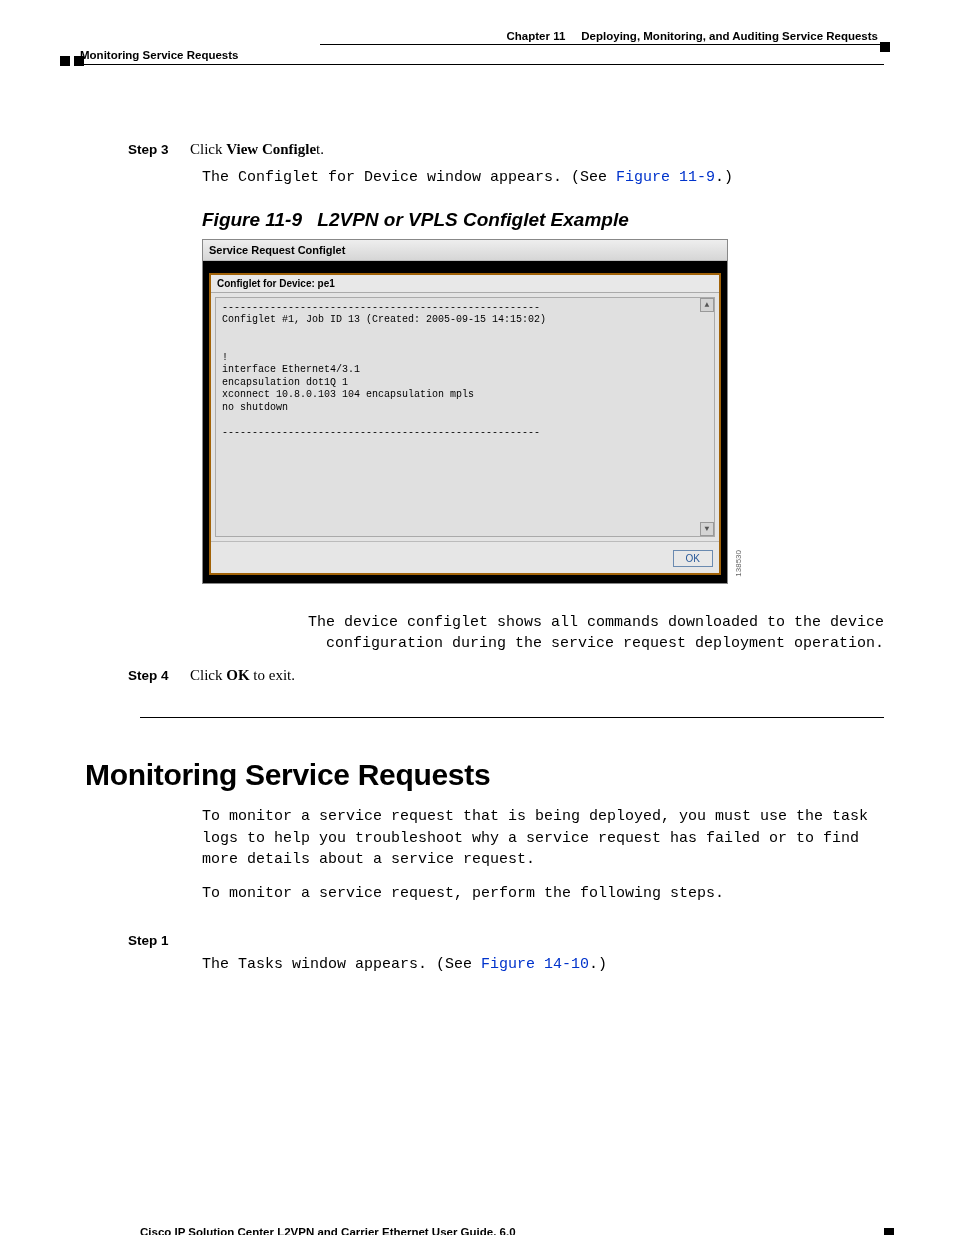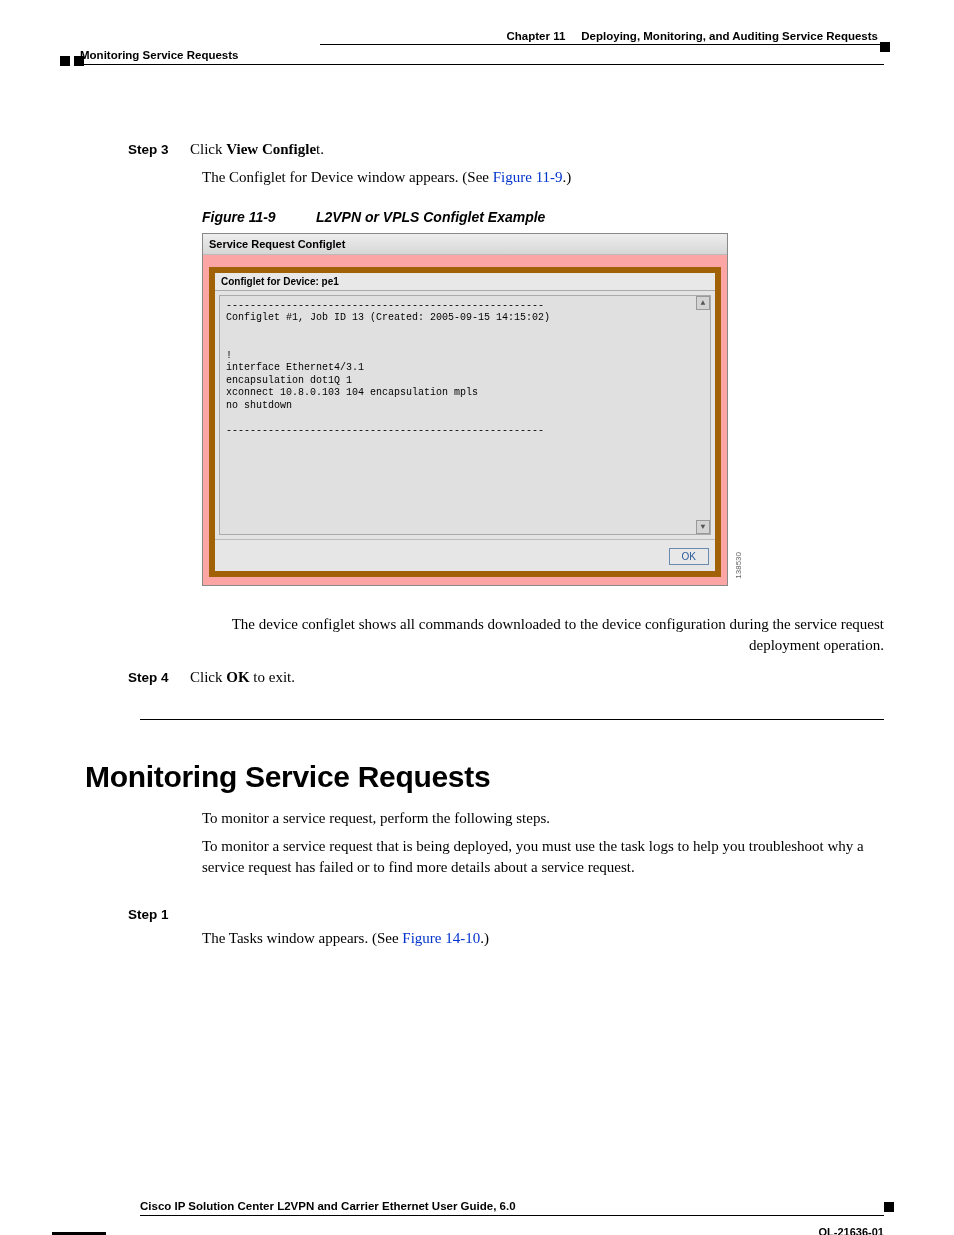--- a/index.html
+++ b/index.html
@@ -72,55 +72,56 @@
     margin-left: 68px;
   }
   .step-body {
     flex: 1;
     line-height: 1.45;
   }
   .body-text {
     margin-left: 142px;
     margin-top: 6px;
     line-height: 1.45;
+    font-family: Liberation Mono, monospace;
   }
   .xref {
     color: #0033cc;
   }
   .figure-caption {
     margin-left: 142px;
     margin-top: 20px;
     font-family: Arial, Helvetica, sans-serif;
-    font-size: 14px;
+    font-size: 19px;
     font-weight: bold;
     font-style: italic;
   }
   .figure-caption .cap-num {
     display: inline-block;
     width: 110px;
   }
   .figure-container {
     margin-left: 142px;
     margin-top: 8px;
     width: 524px;
     position: relative;
     border: 1px solid #888;
-    background: #fca5a5;
+    background: #000000;
     font-family: Arial, Helvetica, sans-serif;
   }
   .fc-titlebar {
     font-size: 11px;
     font-weight: bold;
     padding: 4px 6px;
     background: linear-gradient(to bottom, #eee, #d6d6d6);
     border-bottom: 1px solid #bbb;
   }
   .fc-inner {
     margin: 12px 6px 8px 6px;
-    border: 6px solid #a16207;
+    border: 2px solid #a16207;
     background: #e4e4e4;
   }
   .fc-subheader {
     font-size: 10px;
     font-weight: bold;
     padding: 3px 6px;
     border-bottom: 1px solid #aaa;
     background: #e8e8e8;
   }
   .fc-textarea {
@@ -294,22 +295,22 @@
     <div class="step-label">Step 4</div>
     <div class="step-body">
       <span>Click </span><b>OK</b><span> to exit.</span>
     </div>
   </div>
 
   <div class="section-divider"></div>
 
   <h2 class="section-title">Monitoring Service Requests</h2>
 
+  <div class="body-text">To monitor a service request that is being deployed, you must use the task logs to help you troubleshoot why a service request has failed or to find more details about a service request.</div>
   <div class="body-text" style="margin-top:12px;">To monitor a service request, perform the following steps.</div>
-  <div class="body-text">To monitor a service request that is being deployed, you must use the task logs to help you troubleshoot why a service request has failed or to find more details about a service request.</div>
 
   <div class="step-row" style="margin-top:28px;">
     <div class="step-label">Step 1</div>
   </div>
   <div class="body-text">
     <span>The Tasks window appears. (See </span><span class="xref">Figure 14-10</span><span>.)</span>
   </div>
 
   <div class="footer">
     <div class="footer-title">Cisco IP Solution Center L2VPN and Carrier Ethernet User Guide, 6.0</div>

